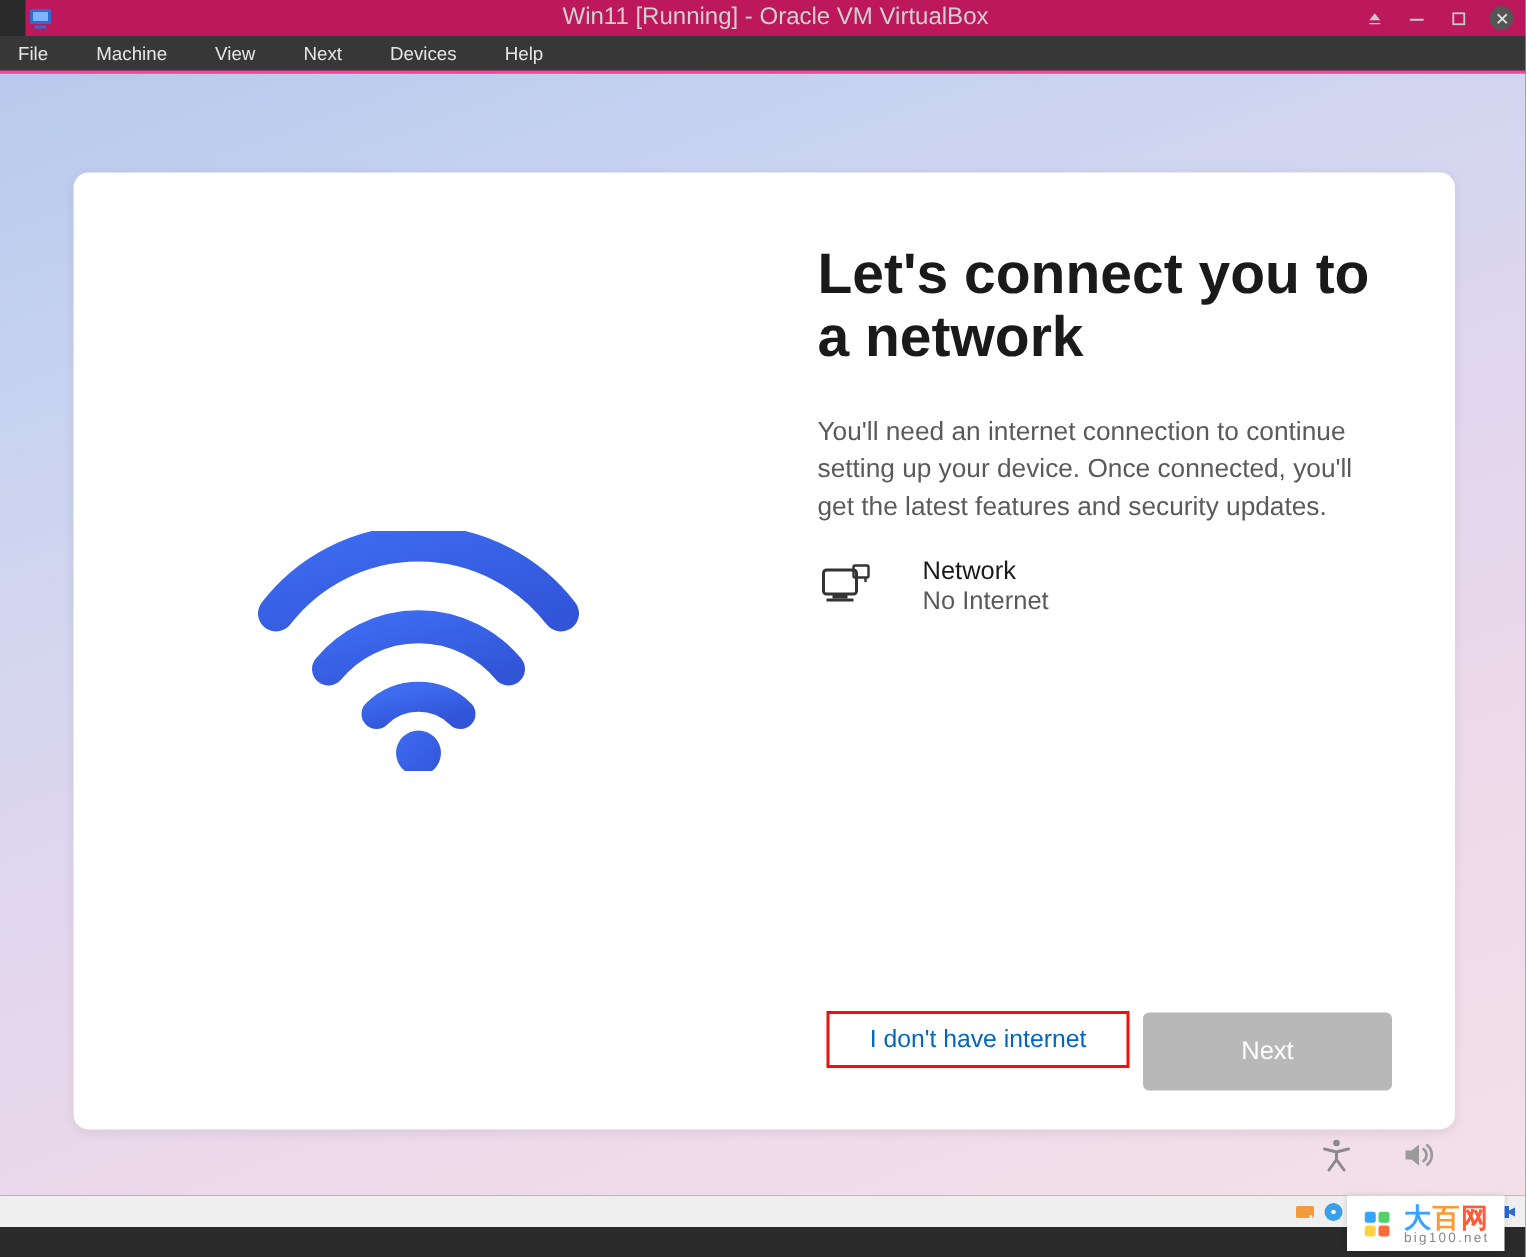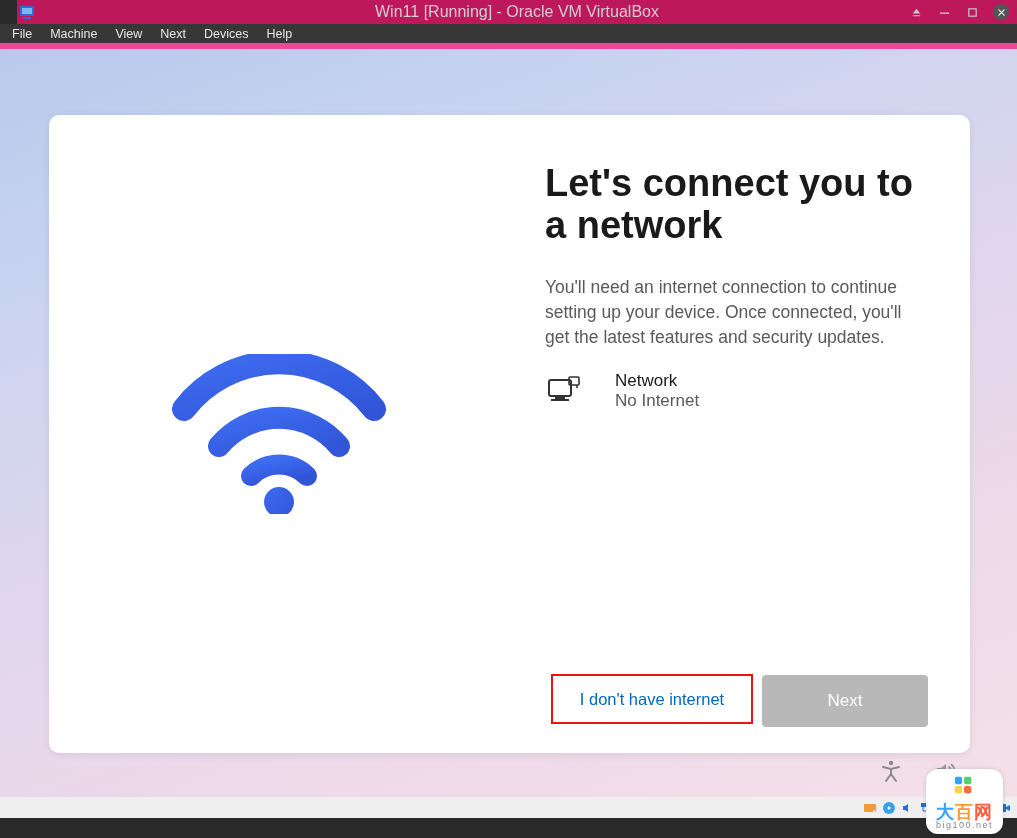--- a/index.html
+++ b/index.html
@@ -38,24 +38,24 @@
     background: #555; border-radius: 50%; width: 16px; height: 16px;
   }
 
   
   .vb-menubar {
     height: 25px;
     background: #373737;
     display: flex;
     align-items: center;
     padding: 0 4px;
-    gap: 2px;
+    gap: 16px;
     color: #e6e6e6;
     font-size: 12.5px;
-    border-bottom: 6px solid #ec4899;
+    border-bottom: 2px solid #ec4899;
   }
   .vb-menubar .menu-item { padding: 3px 8px; cursor: default; }
 
   
   .guest {
     position: relative;
     width: 1017px;
     height: 748px;
     background: linear-gradient(160deg, #b8c9ed 0%, #c7d3f0 20%, #d8d6ef 40%, #e7d7ec 60%, #efdbe9 80%, #f3e0e7 100%);
     overflow: hidden;
@@ -115,21 +115,21 @@
 
   .oobe-buttons {
     position: absolute;
     bottom: 26px;
     right: 42px;
     display: flex;
     gap: 10px;
   }
   .btn-secondary {
     padding: 0 18px;
-    height: 48px;
+    height: 36px;
     min-width: 200px;
     background: #fff;
     color: #0067c0;
     font-size: 16.5px;
     display: flex; align-items: center; justify-content: center;
     border: none;
     cursor: pointer;
   }
   .btn-secondary.highlighted {
     outline: 2.5px solid #e11; outline-offset: -1px;
@@ -171,28 +171,27 @@
     width: 16px; height: 16px; display: flex; align-items: center; justify-content: center;
     font-size: 11px;
   }
 
   
   .watermark {
     position: absolute;
     right: 14px;
     bottom: 4px;
     background: #fff;
-    border-radius: 12px;
+    border-radius: 0;
     padding: 6px 10px 4px 10px;
     display: flex;
     align-items: center;
     gap: 6px;
     box-shadow: 0 0 4px rgba(0,0,0,0.15);
     z-index: 50;
-    flex-direction: column;
   }
   .wm-logo { width: 22px; height: 22px; }
   .wm-text { display: flex; flex-direction: column; line-height: 1; }
   .wm-main { font-size: 18px; font-weight: 700; letter-spacing: 1px; }
   .wm-main .c1 { color: #35a4ff; }
   .wm-main .c2 { color: #ff9a2e; }
   .wm-main .c3 { color: #ff5b3a; }
   .wm-sub { font-size: 9px; color: #888; letter-spacing: 1.5px; }
 </style>
 </head>

